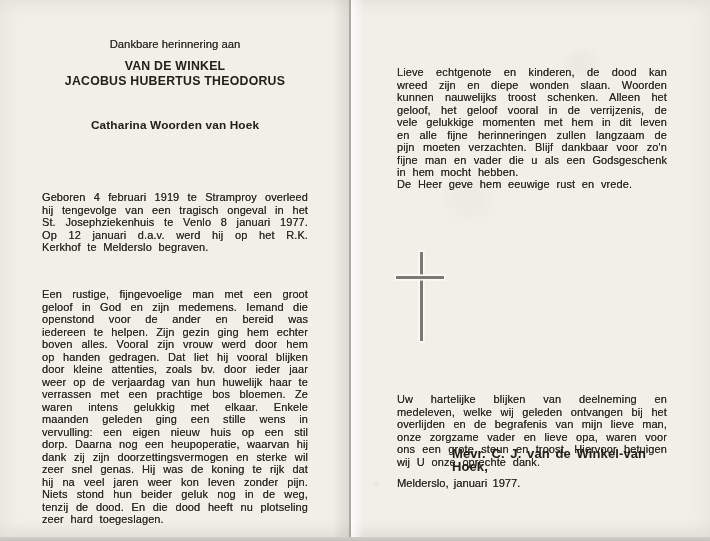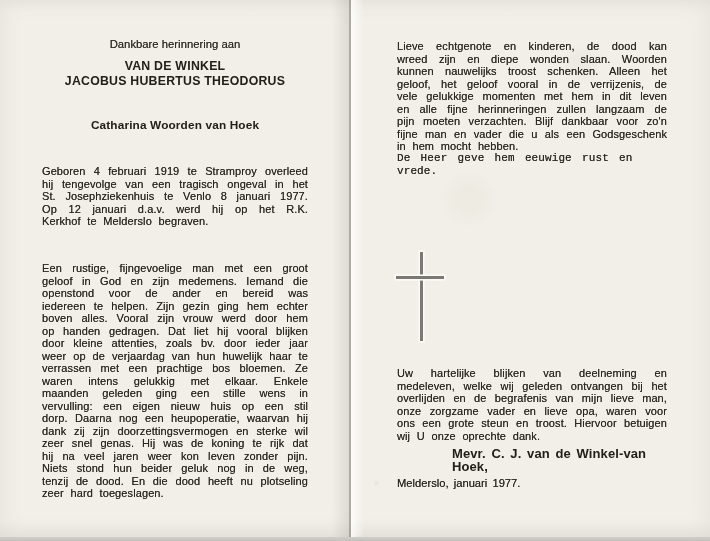--- a/index.html
+++ b/index.html
@@ -48,22 +48,23 @@
 
   .body-text {
     font-size: 11px;
     line-height: 12.5px;
     color: #2a2822;
     text-align: justify;
     text-justify: inter-word;
     word-spacing: 3.5px;
     letter-spacing: 0.1px;
     text-shadow: 0 0 0.5px rgba(42,40,34,0.8);
+    margin-top: 26px;
   }
-  .left-align { text-align: left; font-family: Liberation Mono, monospace; }
+  .left-align { text-align: left; }
   .centered { text-align: center; }
 
   .intro-line, .relation-line {
     font-size: 11.3px; color: #2a2822;
     text-shadow: 0 0 0.4px rgba(42,40,34,0.7);
   }
   .deceased-name {
     font-size: 12.3px; font-weight: bold; color: #222019;
     letter-spacing: 0.25px; line-height: 15px;
   }

